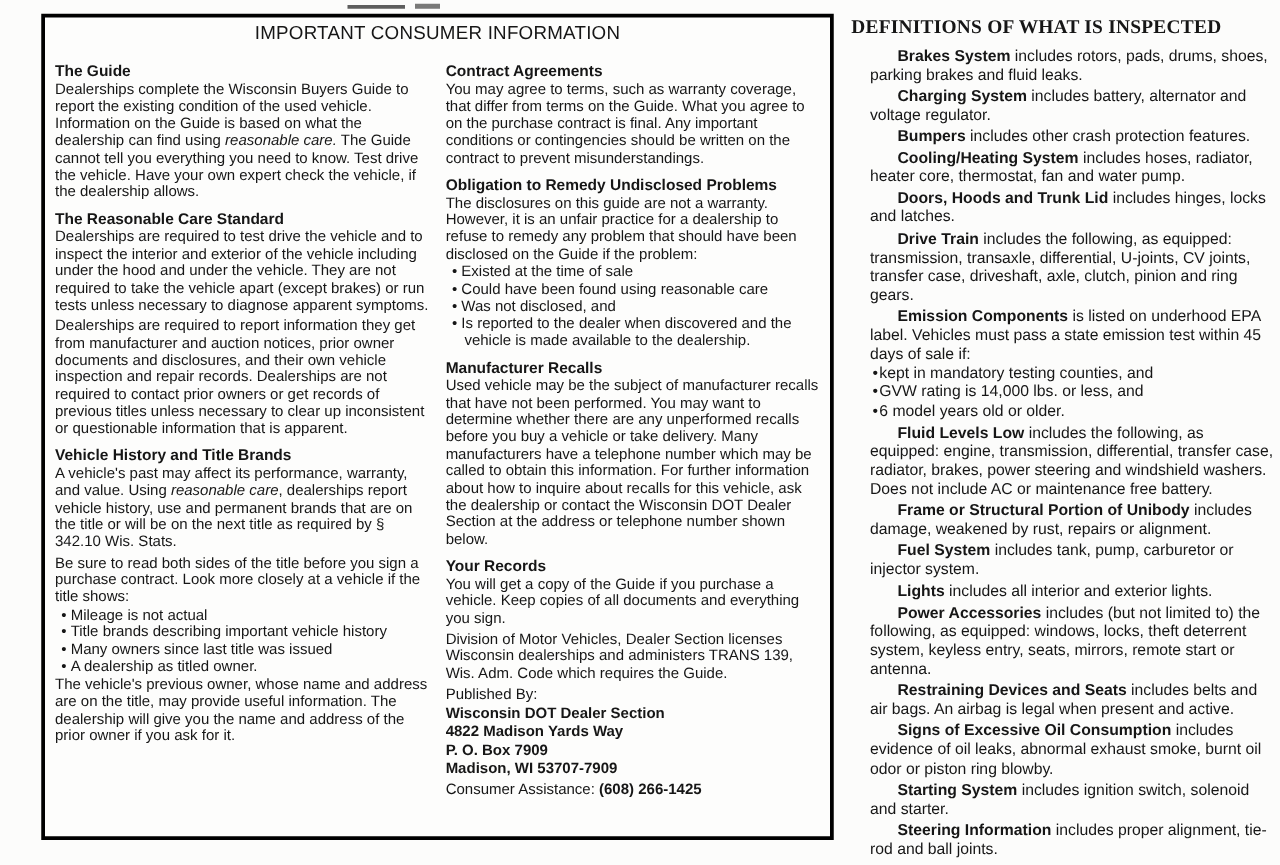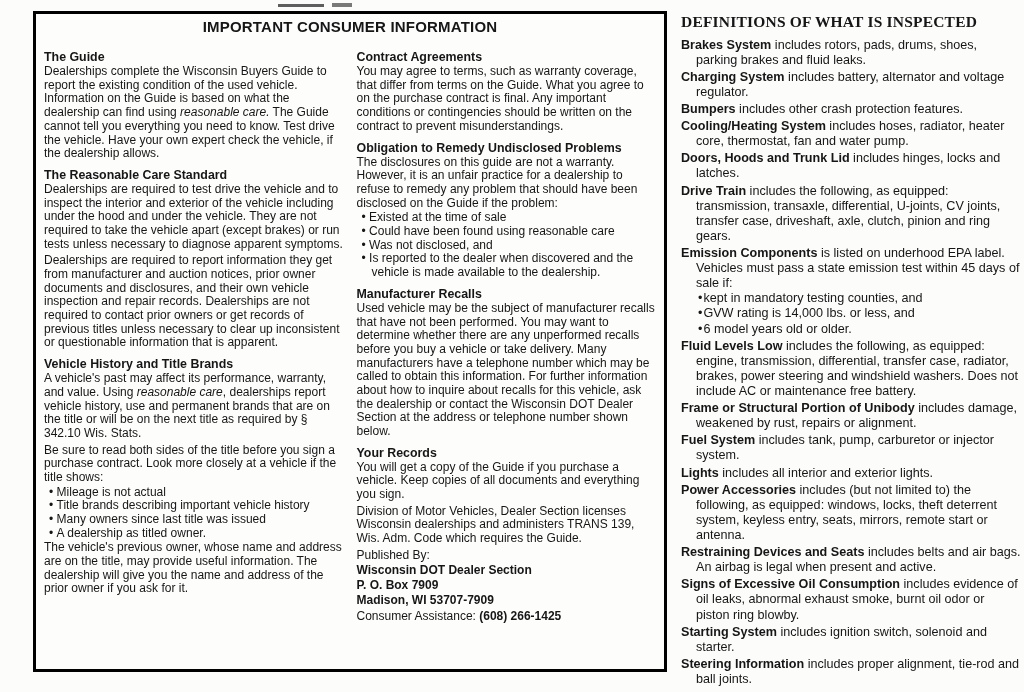--- a/index.html
+++ b/index.html
@@ -17,21 +17,21 @@
   .info-box{
     position:absolute;left:33px;top:11px;width:634px;height:661px;
     border:3px solid #000;
     box-sizing:border-box;
     background:#fdfdfc;
     padding:3px 8px 4px 8px;
     overflow:hidden;
   }
   .box-title{
     text-align:center;
-    font-weight:700;
+    font-weight:400;
     font-size:15px;
     letter-spacing:.2px;
     margin:1px 0 3px 0;
   }
   .box-columns{display:flex;gap:13px;}
   .col{flex:1 1 0;font-size:12px;line-height:1.14;}
 
   .blk-h{font-weight:700;font-size:12.4px;margin:7px 0 1px 0;}
   .col .blk-h:first-child{margin-top:12px;}
   .blk-p{margin:0 0 1px 0;}
@@ -50,21 +50,21 @@
   }
   .defs-title{
     font-weight:700;font-size:15.5px;letter-spacing:.2px;
     margin:0 0 6px 0;
     font-family:Liberation Serif, serif;
   }
   .def-entry{
     padding-left:15px;text-indent:-15px;
     margin:0 0 2px 0;
   }
-  .def-entry b{font-weight:700;}
+  .def-entry b{font-weight:700;margin-left:37px;}
   .def-bullet{text-indent:0;padding-left:2px;}
   .def-bullet::before{content:"•";margin-right:1px;}
 
   
   .scan-mark-1{position:absolute;left:278px;top:4px;width:46px;height:3px;background:#2a2a2a;opacity:.75;}
   .scan-mark-2{position:absolute;left:332px;top:3px;width:20px;height:4px;background:#222;opacity:.6;}
 </style>
 </head>
 <body>
 
@@ -105,20 +105,21 @@
             <li>Is reported to the dealer when discovered and the vehicle is made available to the dealership.</li>
           </ul>
           <div class="blk-h">Manufacturer Recalls</div>
           <div class="blk-p">Used vehicle may be the subject of manufacturer recalls that have not been performed. You may want to determine whether there are any unperformed recalls before you buy a vehicle or take delivery. Many manufacturers have a telephone number which may be called to obtain this information. For further information about how to inquire about recalls for this vehicle, ask the dealership or contact the Wisconsin DOT Dealer Section at the address or telephone number shown below.</div>
           <div class="blk-h">Your Records</div>
           <div class="blk-p">You will get a copy of the Guide if you purchase a vehicle. Keep copies of all documents and everything you sign.</div>
           <div class="blk-p">Division of Motor Vehicles, Dealer Section licenses Wisconsin dealerships and administers TRANS 139, Wis. Adm. Code which requires the Guide.</div>
           <div class="blk-p">Published By:</div>
           <div class="blk-address">
             <div>Wisconsin DOT Dealer Section</div>
+            <div>4822 Madison Yards Way</div>
             <div>P. O. Box 7909</div>
             <div>Madison, WI 53707-7909</div>
           </div>
           <div class="blk-p">Consumer Assistance: <b>(608) 266-1425</b></div>
         </div>
     </div>
   </div>
 
   <div class="defs">
     <div class="defs-title">DEFINITIONS OF WHAT IS INSPECTED</div>

